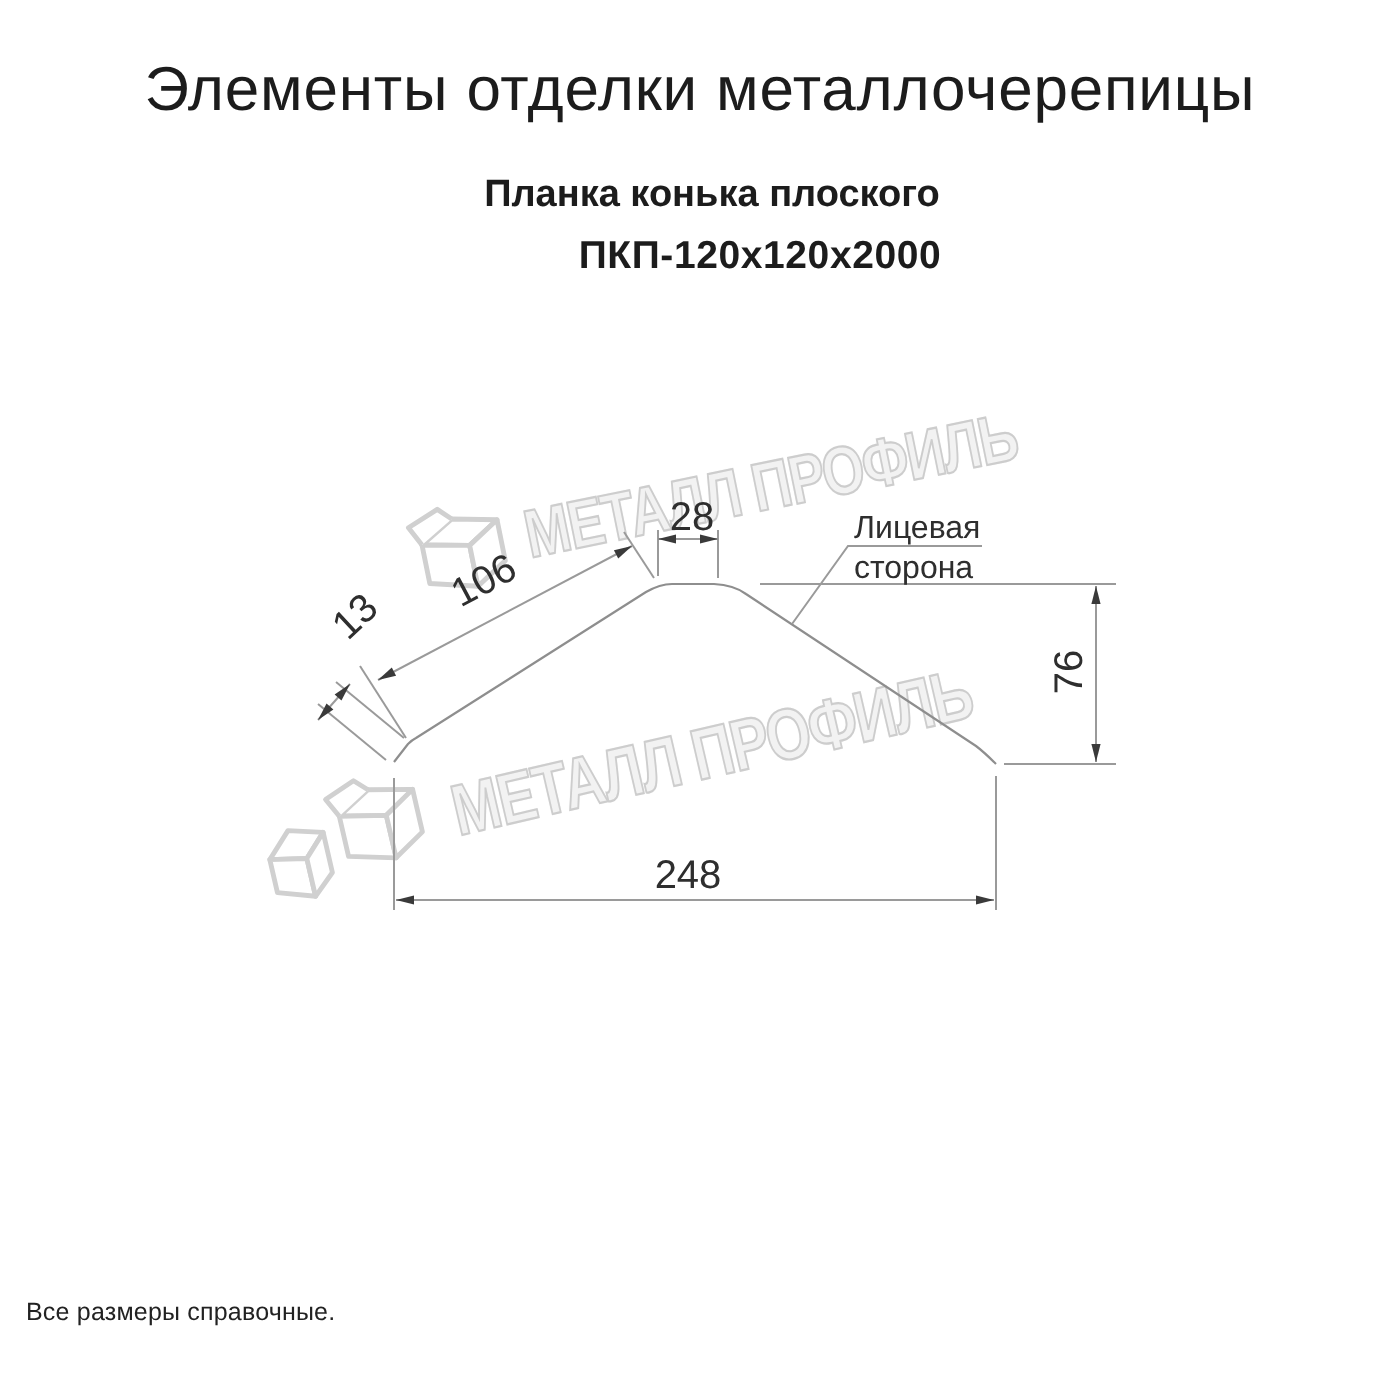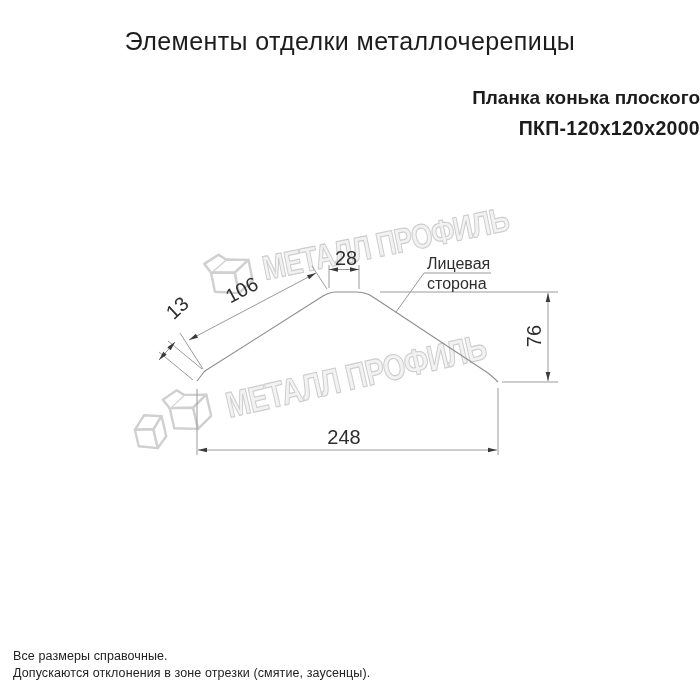--- a/index.html
+++ b/index.html
@@ -2,24 +2,24 @@
 <html><head>
 <meta charset="utf-8">
 <style>
   html,body{margin:0;padding:0;background:#ffffff;}
   .sheet{
     position:relative;width:700px;height:700px;background:#ffffff;overflow:hidden;
     font-family:"Liberation Sans","DejaVu Sans",sans-serif;color:#1f1f1f;
   }
   .title{
     position:absolute;top:27px;left:0;right:0;text-align:center;
-    font-size:25px;font-weight:400;letter-spacing:0.4px;color:#1c1c1c;
+    font-size:31px;font-weight:400;letter-spacing:0.4px;color:#1c1c1c;
   }
   .subtitle{
-    position:absolute;left:12px;right:0;text-align:right;font-weight:700;color:#1c1c1c;
+    position:absolute;left:12px;right:0;text-align:center;font-weight:700;color:#1c1c1c;
   }
   .subtitle.name{top:87px;font-size:19px;}
   .subtitle.code{top:117px;font-size:19.5px;letter-spacing:0.3px;margin-left:48px;}
   .footnote{
     position:absolute;left:13px;font-size:12.5px;color:#222;letter-spacing:0.1px;
   }
   .fn1{top:649px;}
   .fn2{top:666px;}
   
   .wm{
@@ -120,15 +120,14 @@
       <path d="M198,450 H497" marker-start="url(#ar)" marker-end="url(#ar)"></path>
     </g>
     <text class="dimtxt" x="344" y="444" text-anchor="middle">248</text>
 
     <path d="M396,312 L424,273 L491,273" fill="none" stroke="#9a9a9a" stroke-width="1"></path>
     <text class="lbltxt" x="427" y="269" text-anchor="start">Лицевая</text>
     <text class="lbltxt" x="427" y="289" text-anchor="start">сторона</text>
   </svg>
 
   <div class="footnote fn1">Все размеры справочные.</div>
-  <div class="footnote fn2">Допускаются отклонения в зоне отрезки (смятие, заусенцы).</div>
 
 </div>
 
 </body></html>

